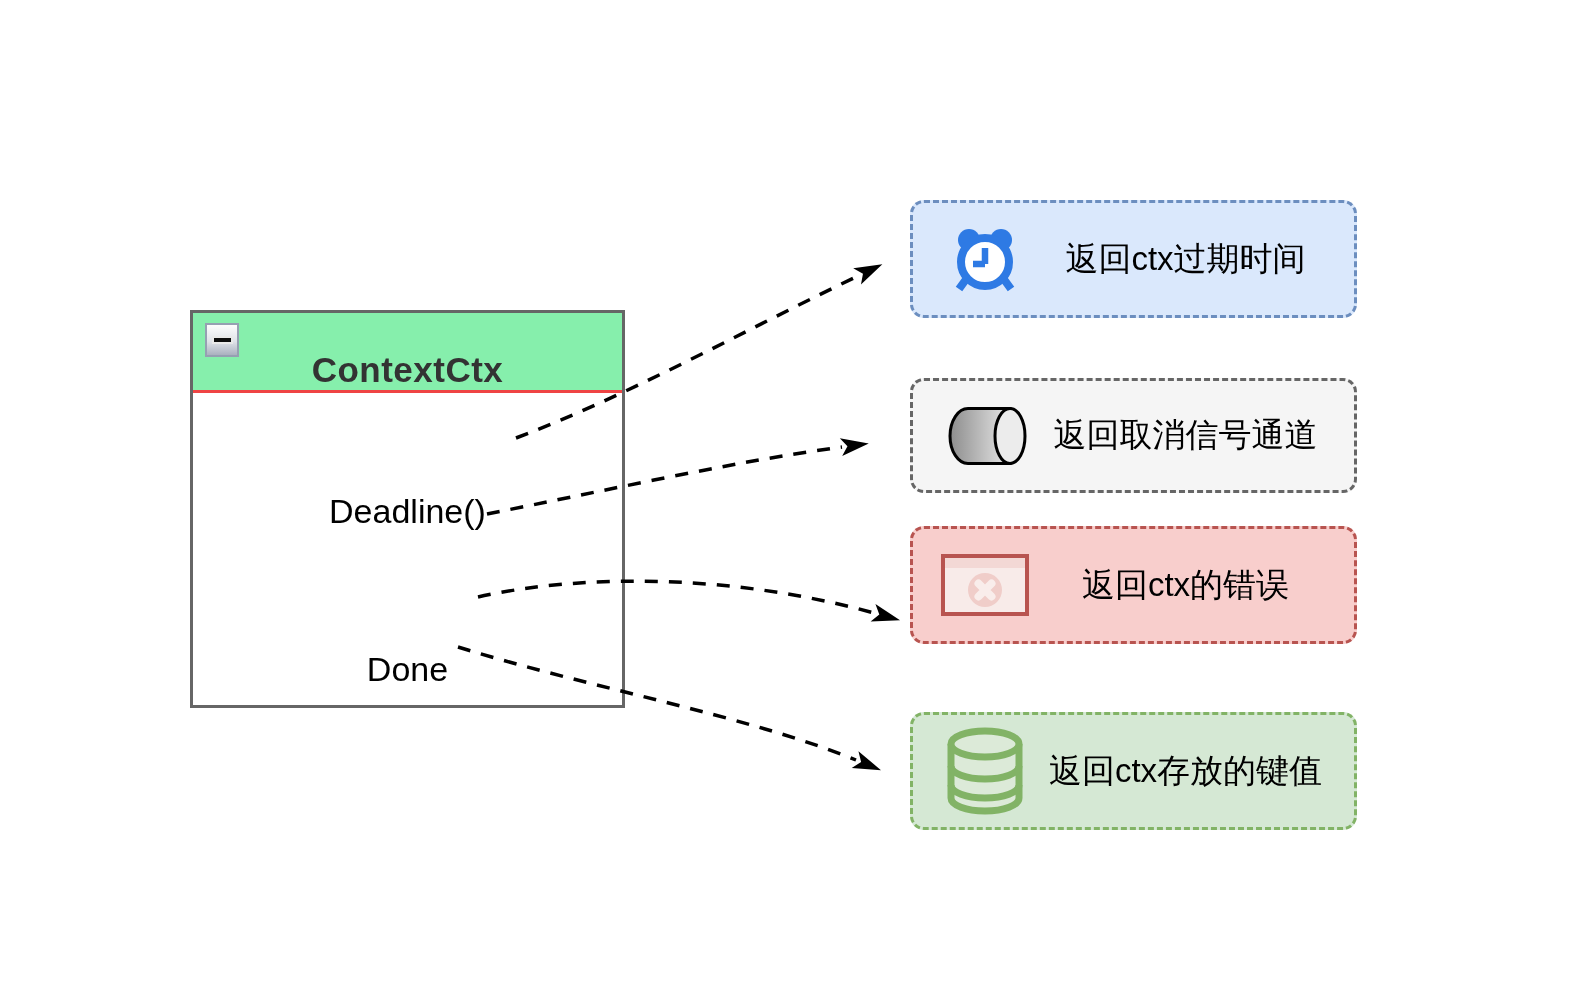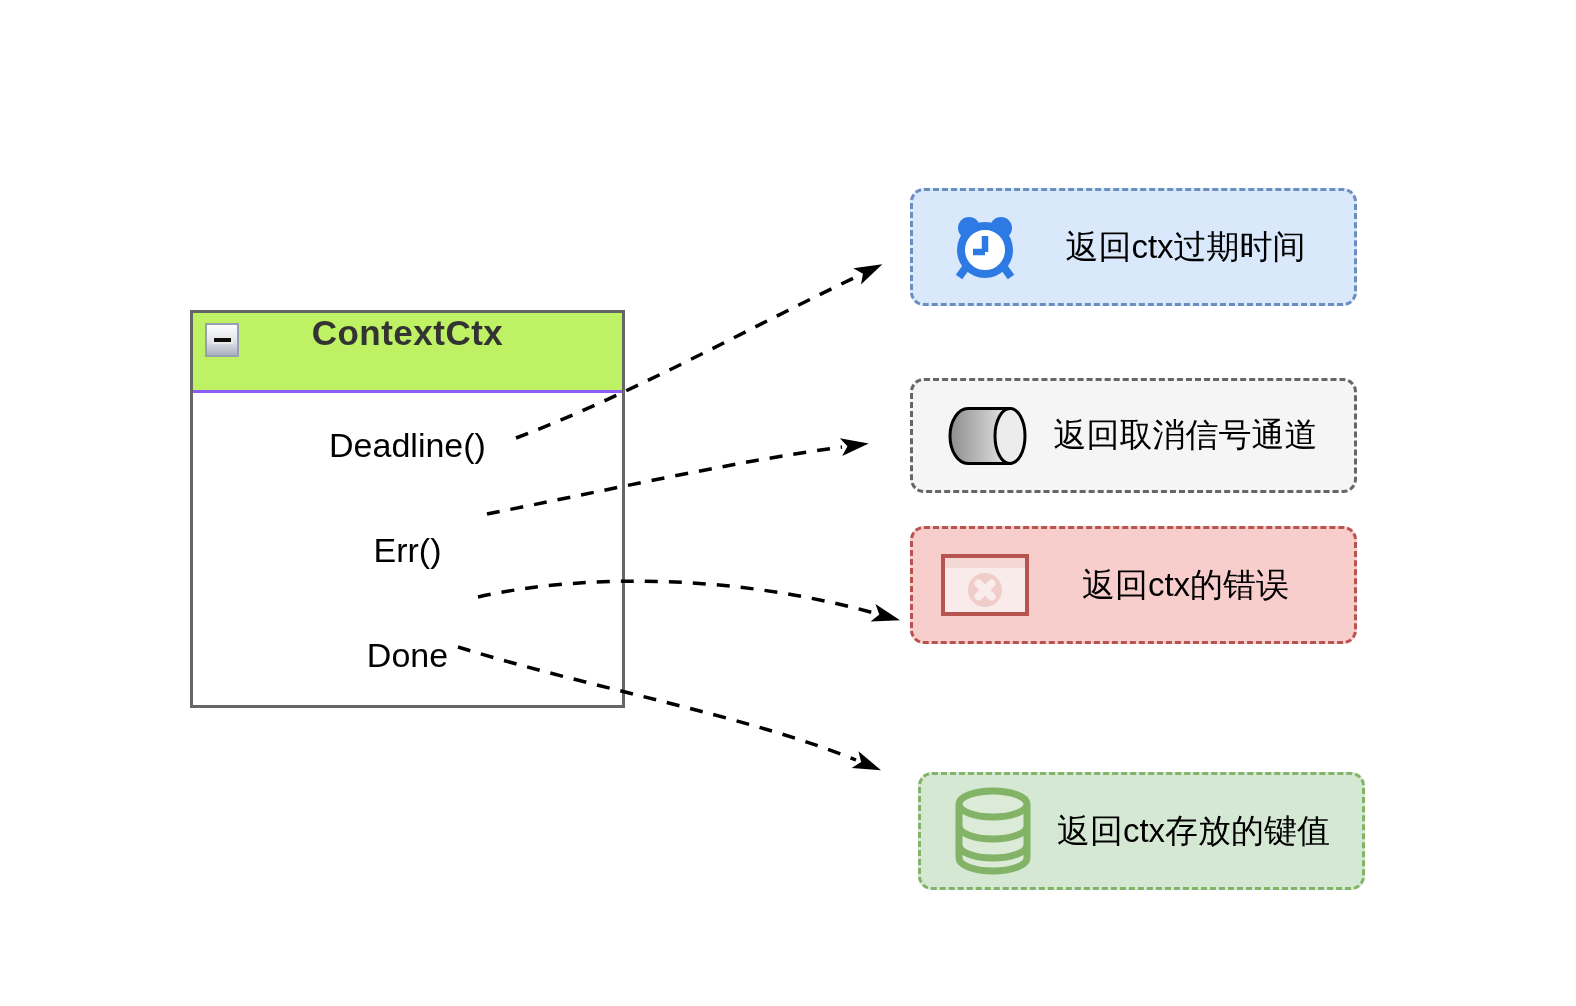--- a/index.html
+++ b/index.html
@@ -6,64 +6,63 @@
   .canvas{
     position:relative;width:1576px;height:1006px;background:#ffffff;overflow:hidden;
     font-family:"Liberation Sans","DejaVu Sans",sans-serif;
   }
   
   .class-box{
     position:absolute;left:190px;top:310px;width:429px;height:392px;
     border:3px solid #666666;background:#ffffff;box-sizing:content-box;
   }
   .class-header{
-    position:relative;height:77px;background:#bef264;border-bottom:3px solid #8b5cf6;
-    display:flex;align-items:flex-start;justify-content:center;
+    position:relative;height:77px;background:#86efac;border-bottom:3px solid #ef4444;
+    display:flex;align-items:flex-end;justify-content:center;
   }
   .class-title{font-size:35px;font-weight:bold;color:#333333;letter-spacing:.5px;}
   .collapse-btn{
     position:absolute;left:12px;top:10px;width:30px;height:30px;
     border:2px solid #96a0b2;background:linear-gradient(180deg,#fdfdfd 0%,#dfe2e8 55%,#aab1bf 100%);
     display:flex;align-items:center;justify-content:center;cursor:pointer;
   }
   .collapse-minus{width:17px;height:4px;background:#0d0d0d;box-shadow:0 0 0 2px #e9e9e9;}
-  .class-body{display:flex;flex-direction:column;height:315px;}
+  .class-body{display:flex;flex-direction:column;height:315px;margin-top:40px;}
   .class-member{
     flex:1;display:flex;align-items:center;justify-content:center;
     font-size:34px;color:#000000;
   }
   
   .note{
     position:absolute;left:910px;width:401px;border:3px dashed;border-radius:14px;
     display:flex;align-items:center;padding:0 20px;box-sizing:content-box;
   }
-  .note-blue {top:188px;height:112px;}
+  .note-blue {top:200px;height:112px;}
   .note-gray {top:378px;height:109px;}
   .note-red  {top:526px;height:112px;}
-  .note-green{top:772px;height:112px;margin-left:8px;}
+  .note-green{top:712px;height:112px;}
   .note-icon{flex:0 0 104px;display:flex;align-items:center;justify-content:center;}
   .note-label{flex:1;text-align:center;font-size:33px;color:#000000;white-space:nowrap;}
   
   .connectors{position:absolute;left:0;top:0;width:1576px;height:1006px;pointer-events:none;}
 </style>
 </head>
 <body>
 
 <div class="canvas">
 
   <div class="class-box">
     <div class="class-header">
       <div class="collapse-btn">
         <div class="collapse-minus"></div>
       </div>
       <div class="class-title">ContextCtx</div>
     </div>
     <div class="class-body">
       <div class="class-member">Deadline()</div>
-      <div class="class-member">Err()</div>
       <div class="class-member">Done</div>
     </div>
   </div>
 
   <svg class="connectors" viewBox="0 0 1576 1006" xmlns="http://www.w3.org/2000/svg">
     <defs>
       <marker id="arrowhead" viewBox="0 0 30 22" markerWidth="30" markerHeight="22" markerUnits="userSpaceOnUse" refX="2" refY="11" orient="auto">
         <path d="M1,2 L29,11 L1,20 L7.5,11 Z" fill="#000000"></path>
       </marker>
     </defs>

